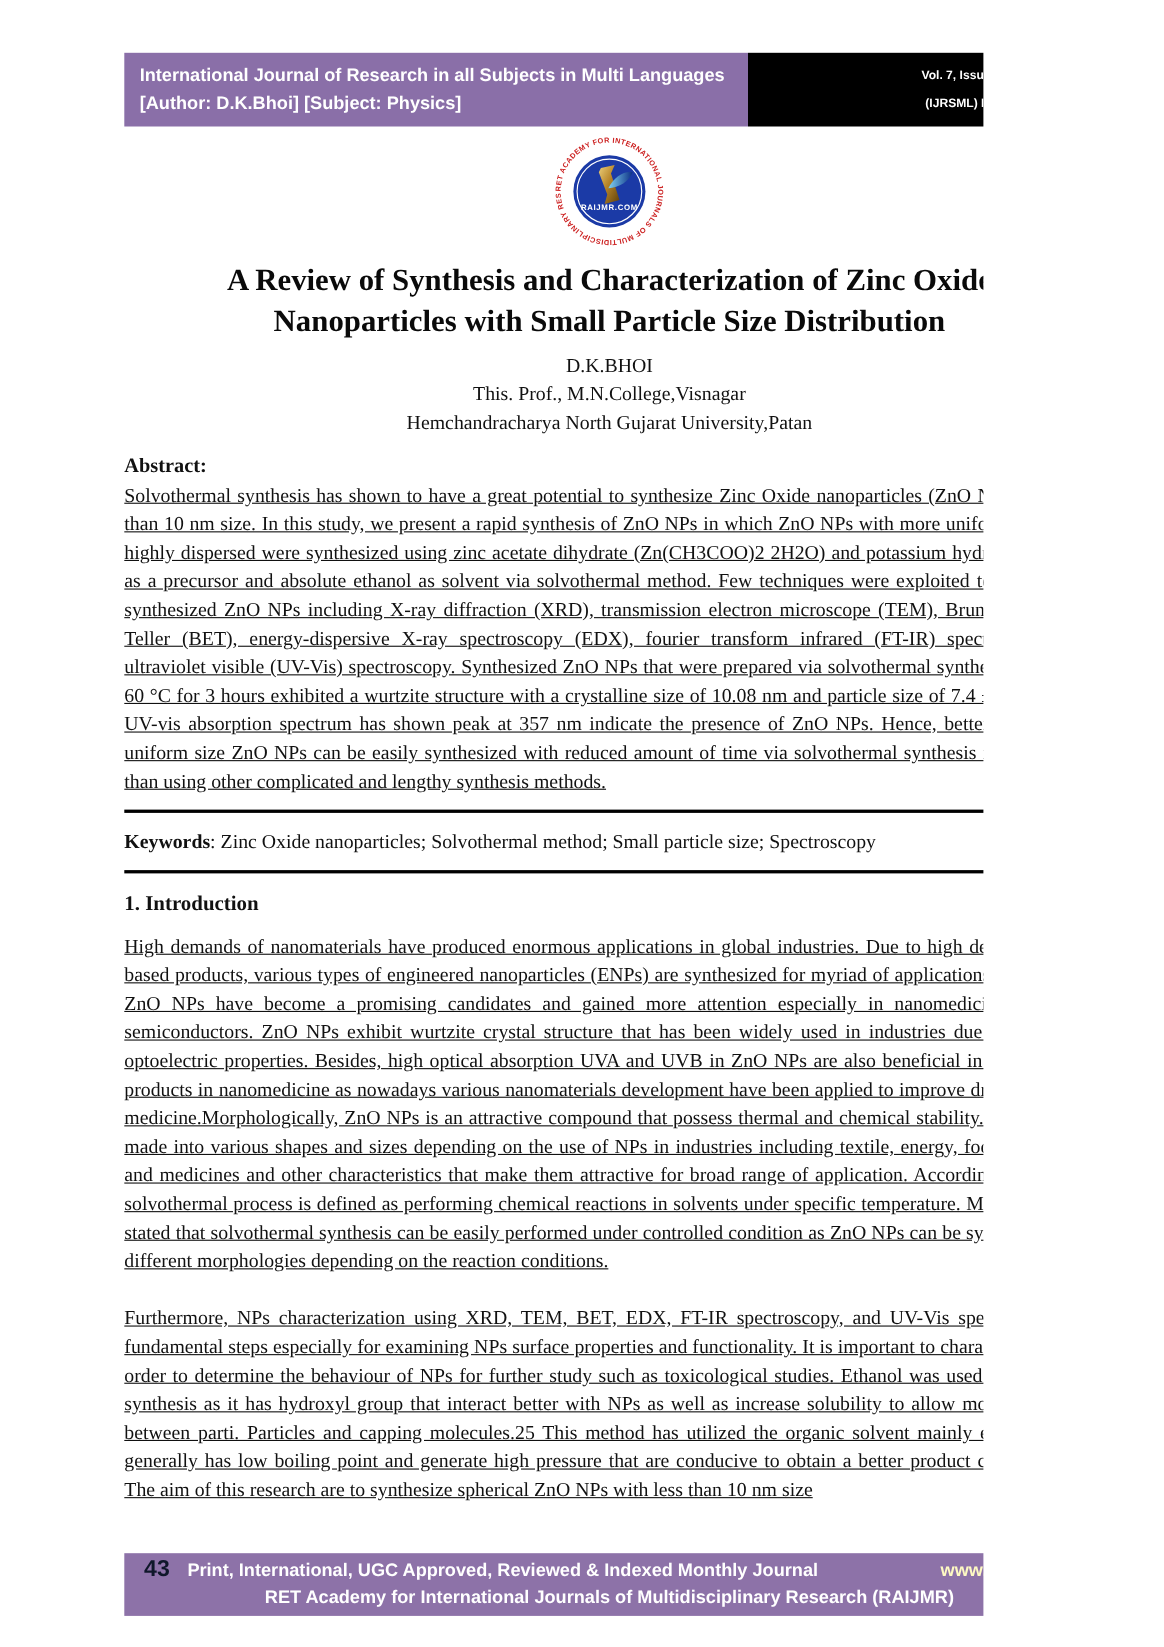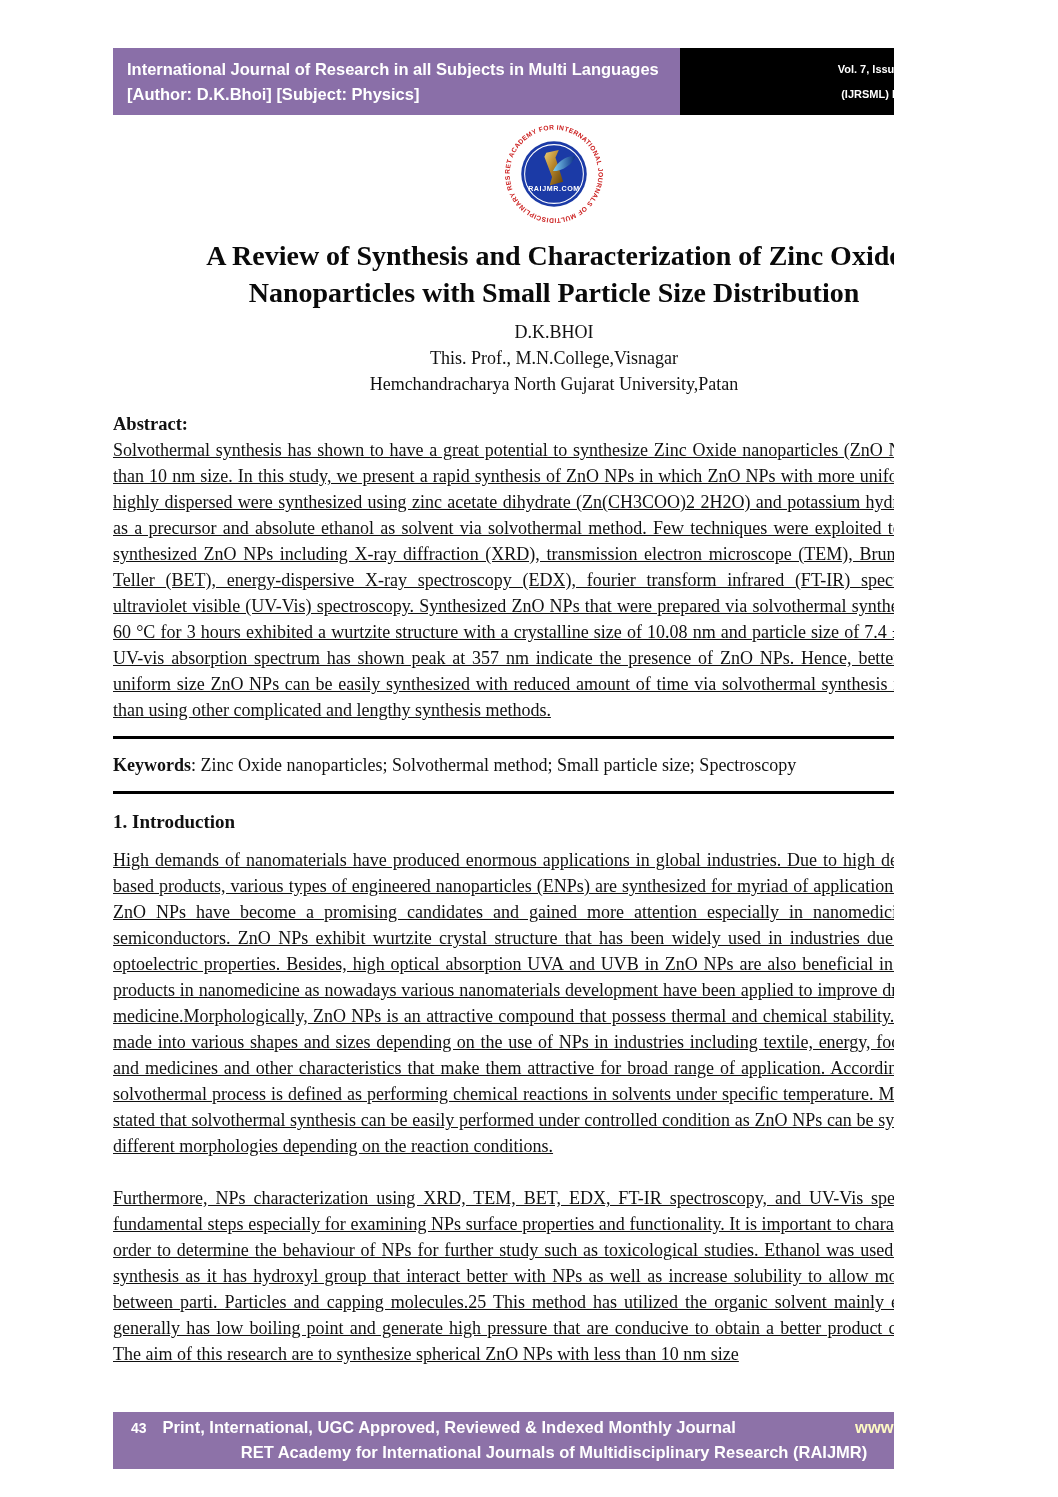--- a/index.html
+++ b/index.html
@@ -49,21 +49,21 @@
   .para1{margin-top:12px;}
   .para2{margin-top:26px;}
   
   .footer-band{
     position:absolute;left:113px;top:1412px;width:882px;
     background:#8d72a8;box-sizing:border-box;
     padding:3px 14px 5px 14px;
     font-family:"Liberation Sans", sans-serif;font-weight:bold;
   }
   .footer-line1{display:flex;align-items:baseline;font-size:16.5px;line-height:24px;}
-  .footer-pageno{color:#ffffff;font-size:14px;margin:0 16px 0 4px;}
+  .footer-pageno{color:#0f172a;font-size:21px;margin:0 16px 0 4px;}
   .footer-text{color:#ffffff;}
   .footer-site{color:#fef9c3;margin-left:auto;}
   .footer-line2{text-align:center;color:#ffffff;font-size:16.5px;line-height:24px;}
 </style>
 </head>
 <body>
 
 <div class="page">
   <div class="content">
 

